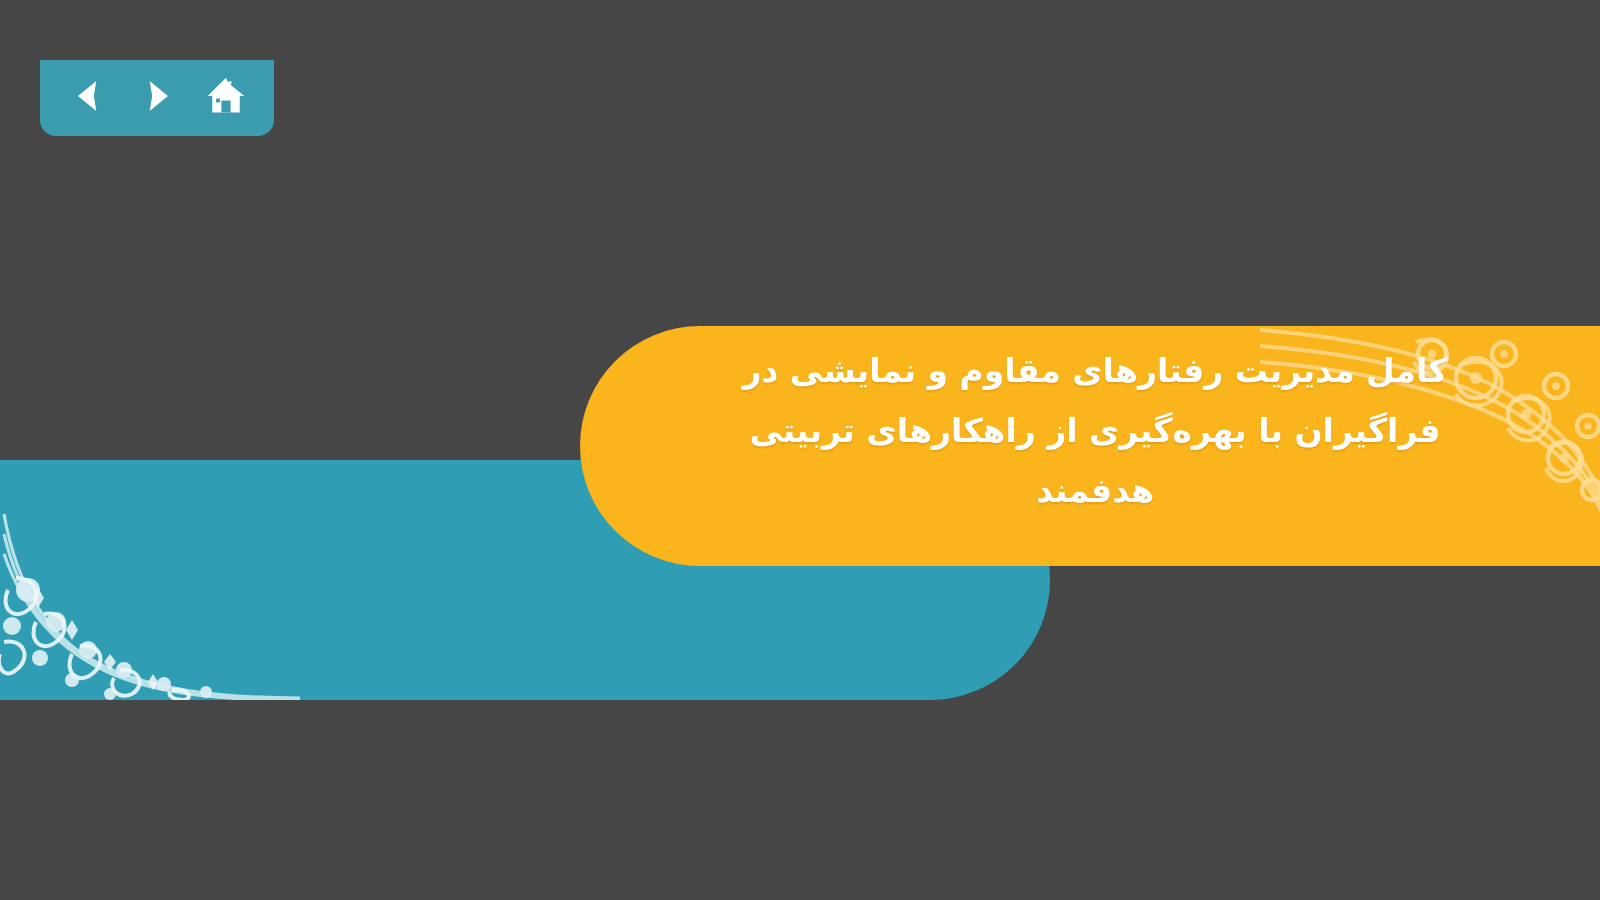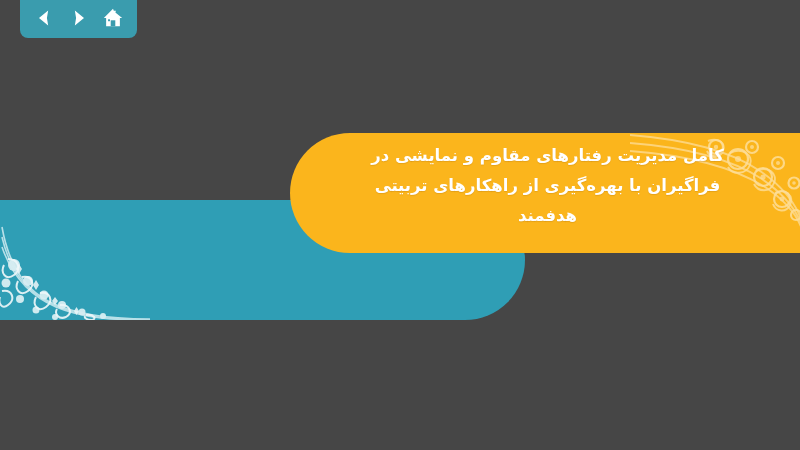--- a/index.html
+++ b/index.html
@@ -12,20 +12,21 @@
     background: #464646;
     font-family: "DejaVu Sans", sans-serif;
     overflow: hidden;
   }
   #stage {
     position: relative;
     width: 800px;
     height: 395px;
     background: #464646;
     overflow: hidden;
+    margin-top: 30px;
   }
 
   
   #navbar {
     position: absolute;
     left: 20px;
     top: -10px;
     width: 117px;
     height: 48px;
     background: #3a9cae;

